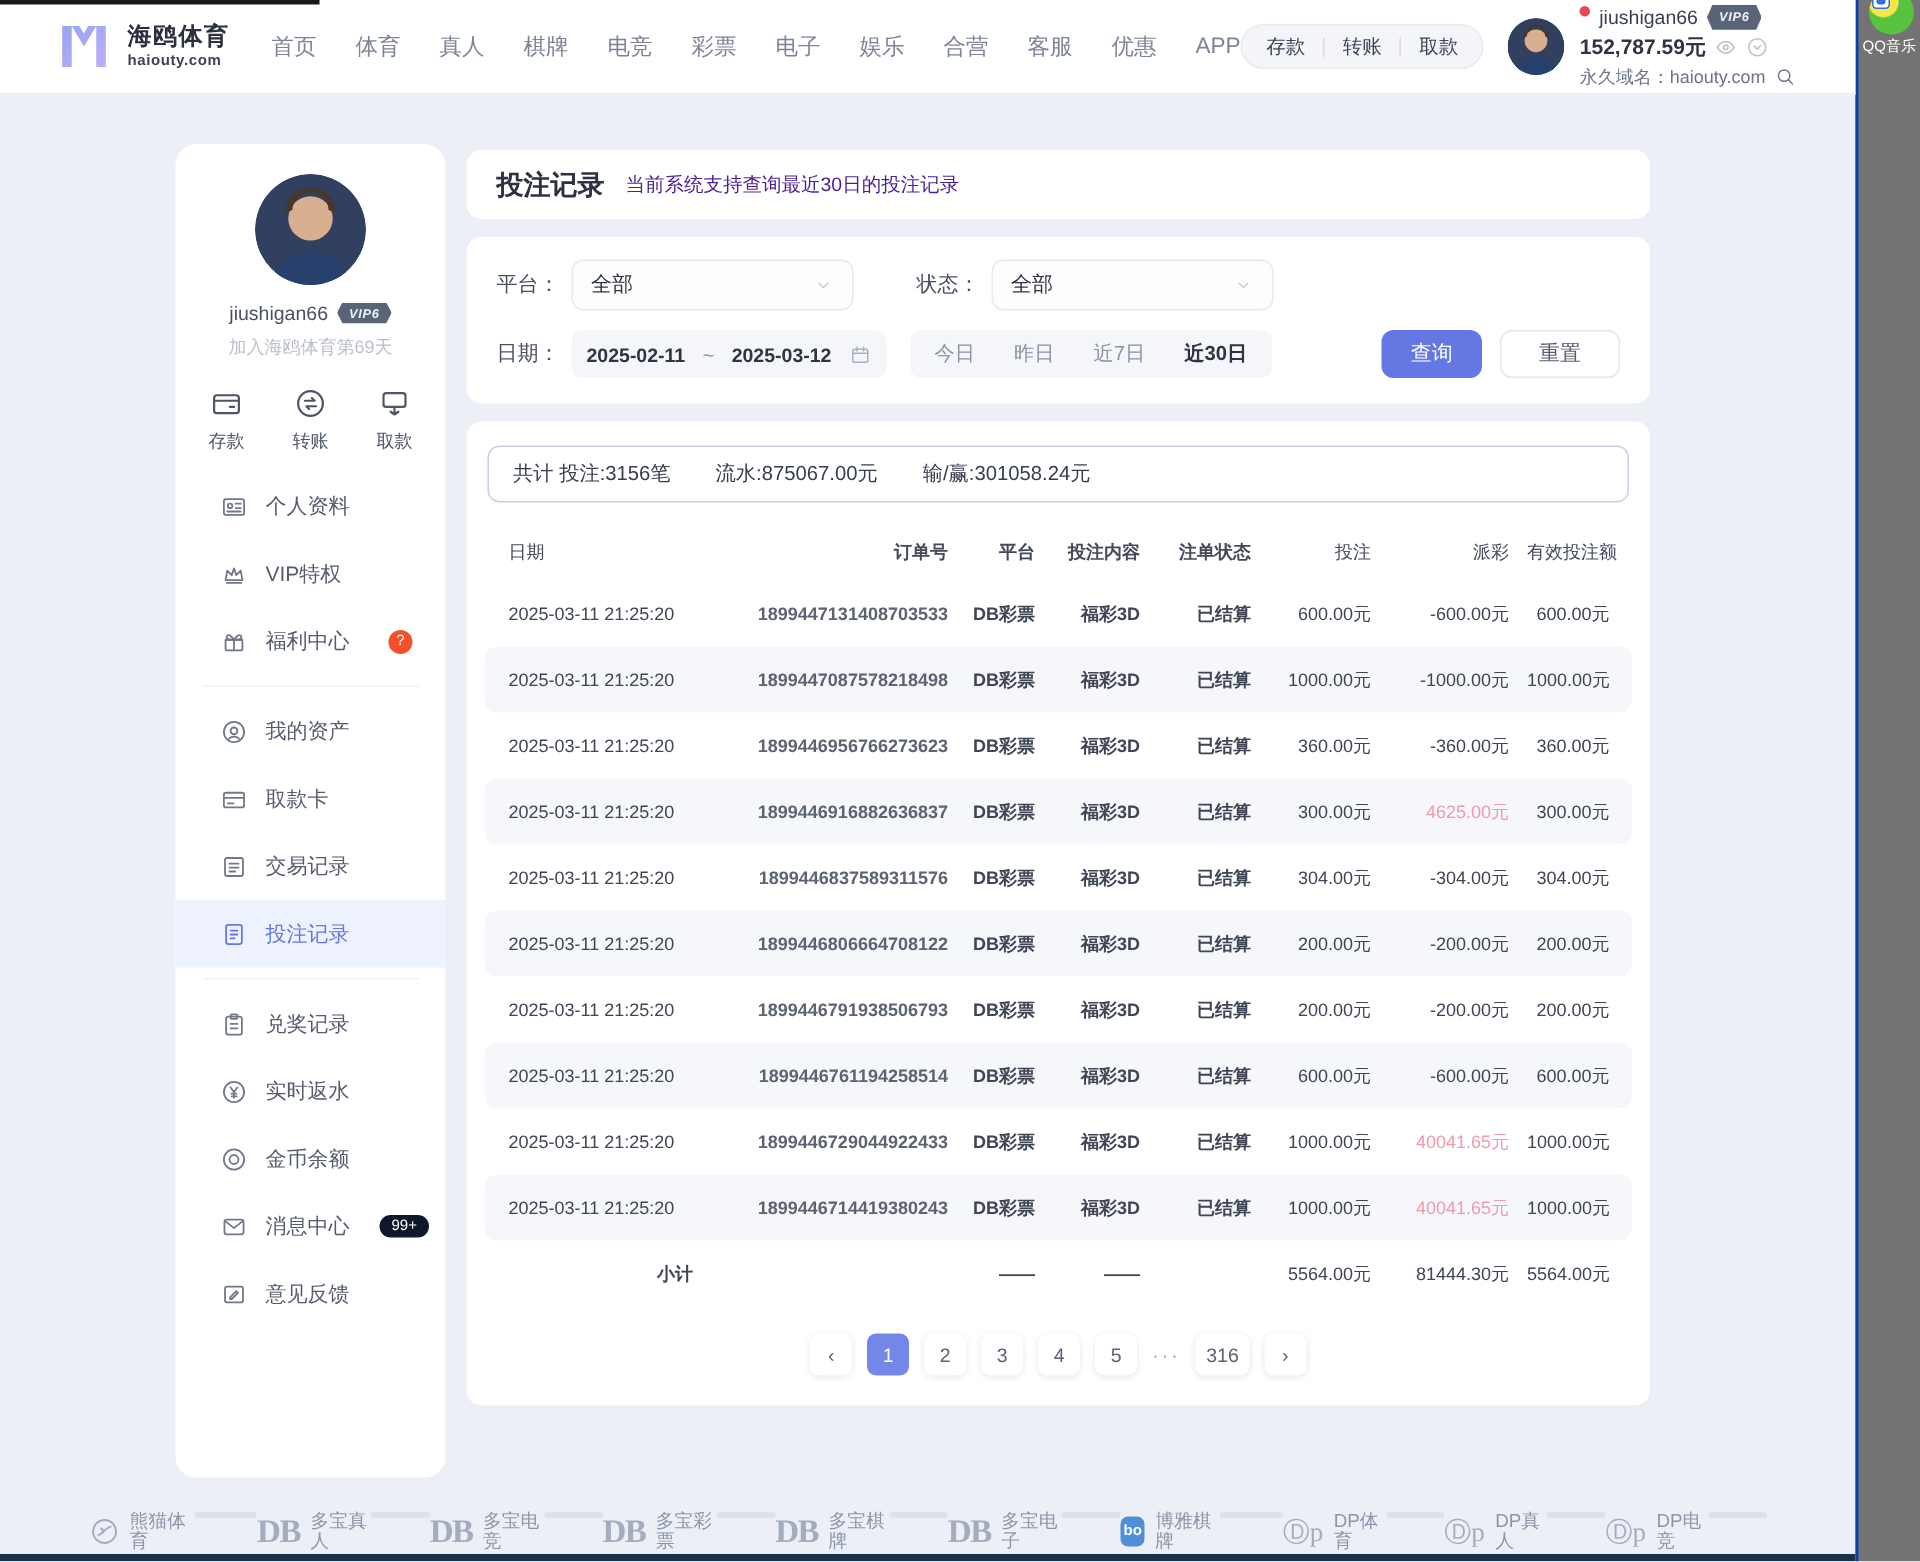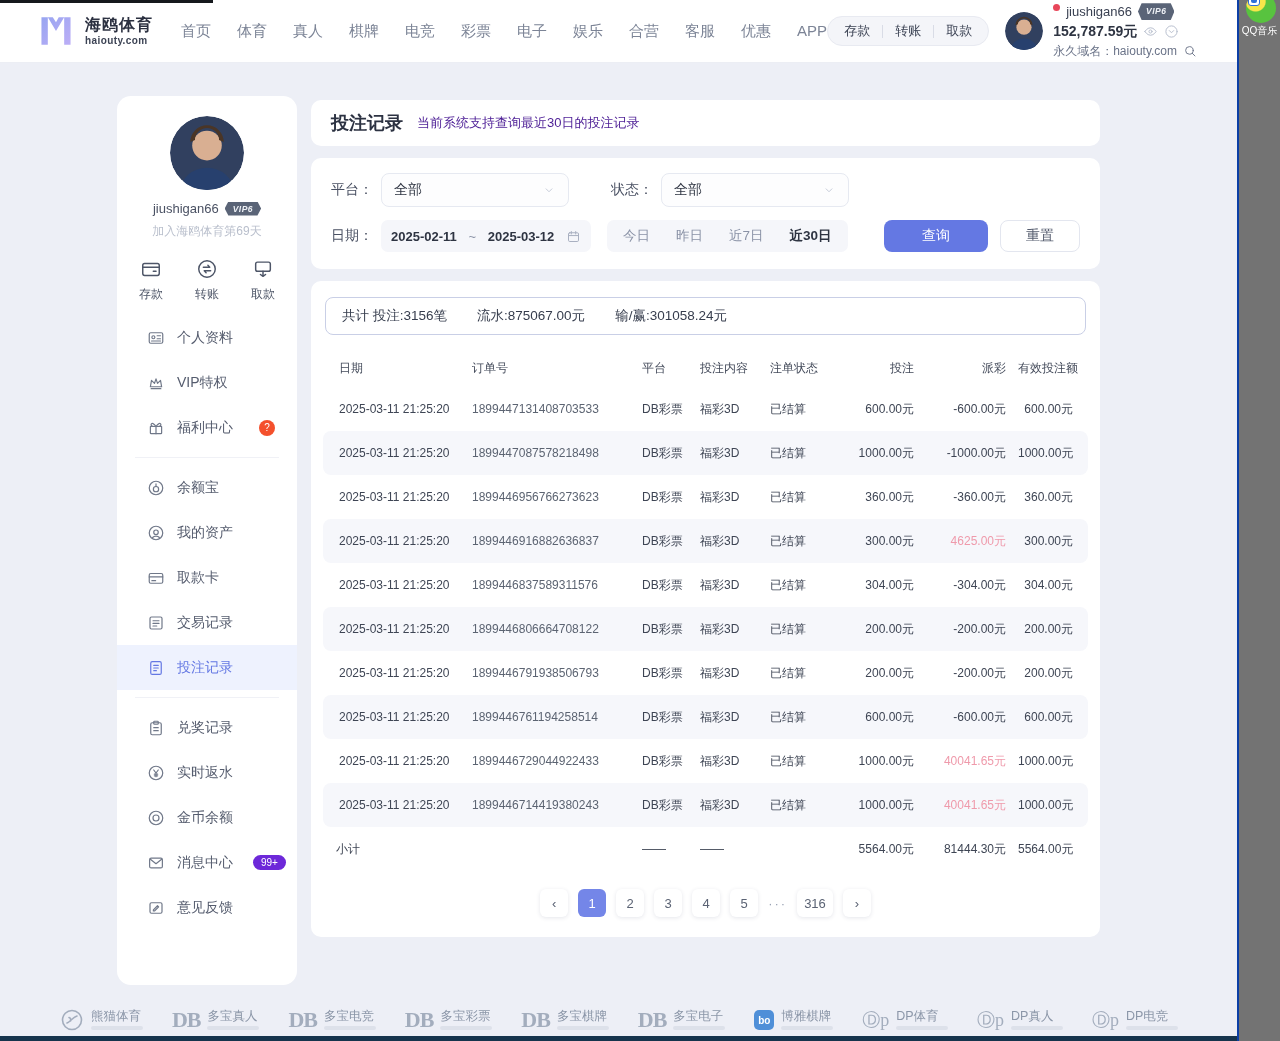--- a/index.html
+++ b/index.html
@@ -59,21 +59,21 @@
   .sq .ic{width:22px;height:22px;color:#4d5567;}
   .smenu{margin-top:12px;}
   .sitem{display:flex;align-items:center;gap:12px;height:45px;padding-left:30px;font-size:14px;
          color:#555c6e;cursor:pointer;}
   .sitem .ic{width:18px;height:18px;color:#707889;}
   .sitem.active{background:#eef2fe;color:#6478e3;}
   .sitem.active .ic{color:#6478e3;}
   .sdiv{height:1px;background:#f0f1f6;margin:7px 18px;}
   .badge-red{width:16px;height:16px;border-radius:50%;background:#f4502c;color:#fff;font-size:10px;
              display:flex;align-items:center;justify-content:center;margin-left:14px;flex:none;}
-  .badge-blue{background:#6d28d9;color:#fff;font-size:10px;padding:2px 8px;border-radius:9px;margin-left:8px;}
+  .badge-blue{background:#0f172a;color:#fff;font-size:10px;padding:2px 8px;border-radius:9px;margin-left:8px;}
   
   #main{position:absolute;left:311px;top:100px;width:789px;}
   .card{background:#fff;border-radius:10px;}
   .title-card{height:46px;display:flex;align-items:center;padding:0 20px;}
   .pg-title{font-size:18px;font-weight:bold;color:#2c3242;}
   .pg-sub{font-size:13px;color:#4c1d95;margin-left:14px;}
   .filter-card{margin-top:12px;padding:15px 20px 17px;}
   .frow{display:flex;align-items:center;}
   .frow + .frow{margin-top:13px;}
   .flabel{font-size:14px;color:#4a5163;margin-right:8px;}
@@ -83,36 +83,36 @@
   .fselect .ic{width:14px;height:14px;color:#c2c8d6;}
   .fgap{width:42px;}
   .fdate{width:210px;height:32px;background:#f5f6fa;border-radius:7px;display:flex;align-items:center;
          justify-content:space-between;padding:0 10px;font-size:13px;font-weight:bold;color:#2e3442;cursor:pointer;}
   .fdate .ic{width:15px;height:15px;color:#a9b0c1;}
   .ranges{display:flex;align-items:center;background:#f5f6fa;border-radius:7px;height:32px;
           margin-left:16px;padding:0 3px;}
   .rng{padding:0 13px;font-size:13.5px;color:#8a92a6;line-height:32px;cursor:pointer;}
   .rng.active{color:#2e3442;font-weight:bold;}
   .fbtns{margin-left:auto;display:flex;gap:12px;}
-  .btn-primary{width:104px;height:32px;background:#6478e3;color:#fff;font-size:14px;border:none;
+  .btn-primary{width:67px;height:32px;background:#6478e3;color:#fff;font-size:14px;border:none;
                border-radius:8px;cursor:pointer;}
   .btn-ghost{width:80px;height:32px;background:#fff;color:#555c6e;font-size:14px;
              border:1px solid #e3e6ef;border-radius:8px;cursor:pointer;}
   
   .table-card{margin-top:12px;padding:16px 12px 20px;}
   .sumbox{border:1px solid #c9cfe6;border-radius:8px;height:38px;display:flex;align-items:center;
           gap:30px;padding:0 16px;font-size:13.5px;color:#363d4d;margin:0 2px;}
   .tbl{margin-top:14px;}
   .trow{display:grid;grid-template-columns:136px 170px 58px 70px 74px 82px 92px 1fr;
         align-items:center;min-height:44px;font-size:12px;color:#3e4554;padding:0 8px;}
   .trow.thead{min-height:38px;color:#434a5a;}
   .trow.alt{background:#f6f7fb;border-radius:8px;}
   .c{padding:0 5px;white-space:nowrap;}
   .ca-l{text-align:left;padding-left:8px;}
-  .ca-c{text-align:left;}
+  .ca-c{text-align:right;font-weight:bold;}
   .ca-r{text-align:right;padding-right:7px;}
   .muted{color:#5c6472;}
   .win{color:#ef9aab;}
   .sub .c{color:#3e4554;}
   
   .pgn{display:flex;justify-content:center;align-items:center;gap:10px;margin-top:18px;}
   .pg-btn{min-width:28px;height:28px;border-radius:6px;background:#fff;
           box-shadow:0 1px 4px rgba(40,50,90,.12);display:flex;align-items:center;justify-content:center;
           font-size:13px;color:#5b6374;padding:0 7px;cursor:pointer;}
   .pg-btn.active{background:#7486e8;color:#fff;box-shadow:none;}
@@ -120,21 +120,21 @@
   
   #partners{position:absolute;left:60px;top:1008px;width:1118px;display:flex;
             justify-content:space-between;align-items:center;}
   .partner{display:flex;align-items:center;gap:7px;}
   .p-db{font-family:"Liberation Serif",serif;font-size:22px;color:#a3adbd;font-weight:bold;
         letter-spacing:-1px;line-height:1;}
   .p-dp{font-family:"Liberation Serif",serif;font-size:18px;color:#a3adbd;line-height:1;}
   .p-bo{width:20px;height:20px;border-radius:5px;background:#4f8fd8;color:#fff;font-size:10px;
         font-weight:bold;display:flex;align-items:center;justify-content:center;}
   .p-panda{width:24px;height:24px;color:#a3adbd;}
-  .p-txt{display:flex;flex-direction:column;gap:3px;}
+  .p-txt{display:flex;gap:3px;}
   .p-label{font-size:12.5px;color:#8b96a8;line-height:1;}
   .p-bar{width:52px;height:4px;background:#dde1ea;border-radius:2px;}
   #botbar{position:absolute;left:0;top:1036px;width:1237px;height:5px;background:#16344d;}
 </style>
 </head>
 <body>
 
 <div id="app">
   <div id="page">
 
@@ -293,30 +293,20 @@
               </svg>
             </span>
             <span>福利中心</span>
             <span class="badge-red">?</span>
           </div>
           <div class="sdiv"></div>
           <div class="sitem">
             <span class="ic ">
               <svg viewBox="0 0 24 24">
                 <circle cx="12" cy="12" r="9"></circle>
-                <circle cx="12" cy="13.5" r="3.5"></circle>
-                <path d="M12 10V6.5"></path>
-              </svg>
-            </span>
-            <span>余额宝</span>
-          </div>
-          <div class="sitem">
-            <span class="ic ">
-              <svg viewBox="0 0 24 24">
-                <circle cx="12" cy="12" r="9"></circle>
                 <circle cx="12" cy="11" r="3"></circle>
                 <path d="M7.5 18a5.5 4.5 0 0 1 9 0"></path>
               </svg>
             </span>
             <span>我的资产</span>
           </div>
           <div class="sitem">
             <span class="ic ">
               <svg viewBox="0 0 24 24">
                 <rect x="3" y="6" width="18" height="13" rx="2"></rect>

